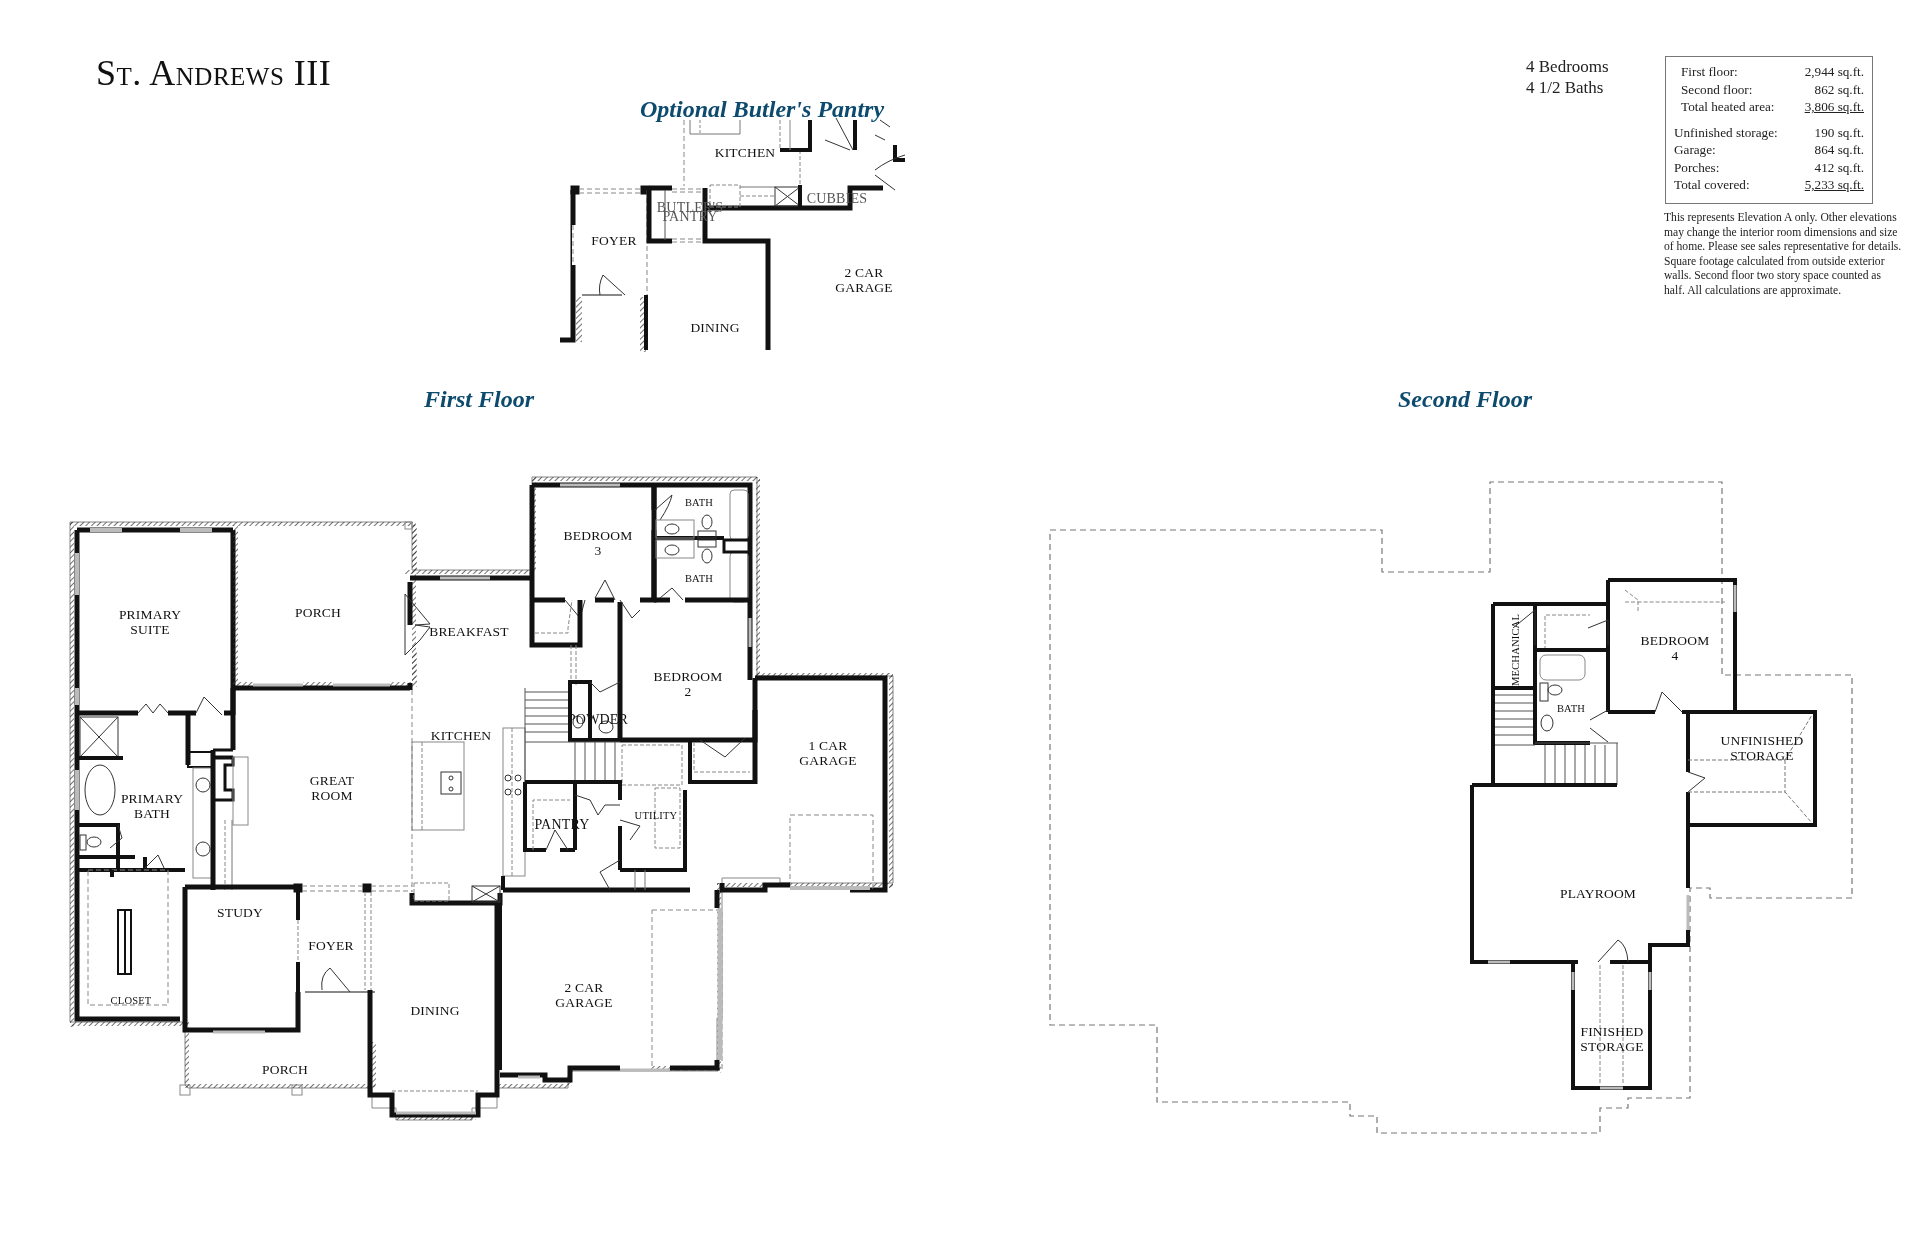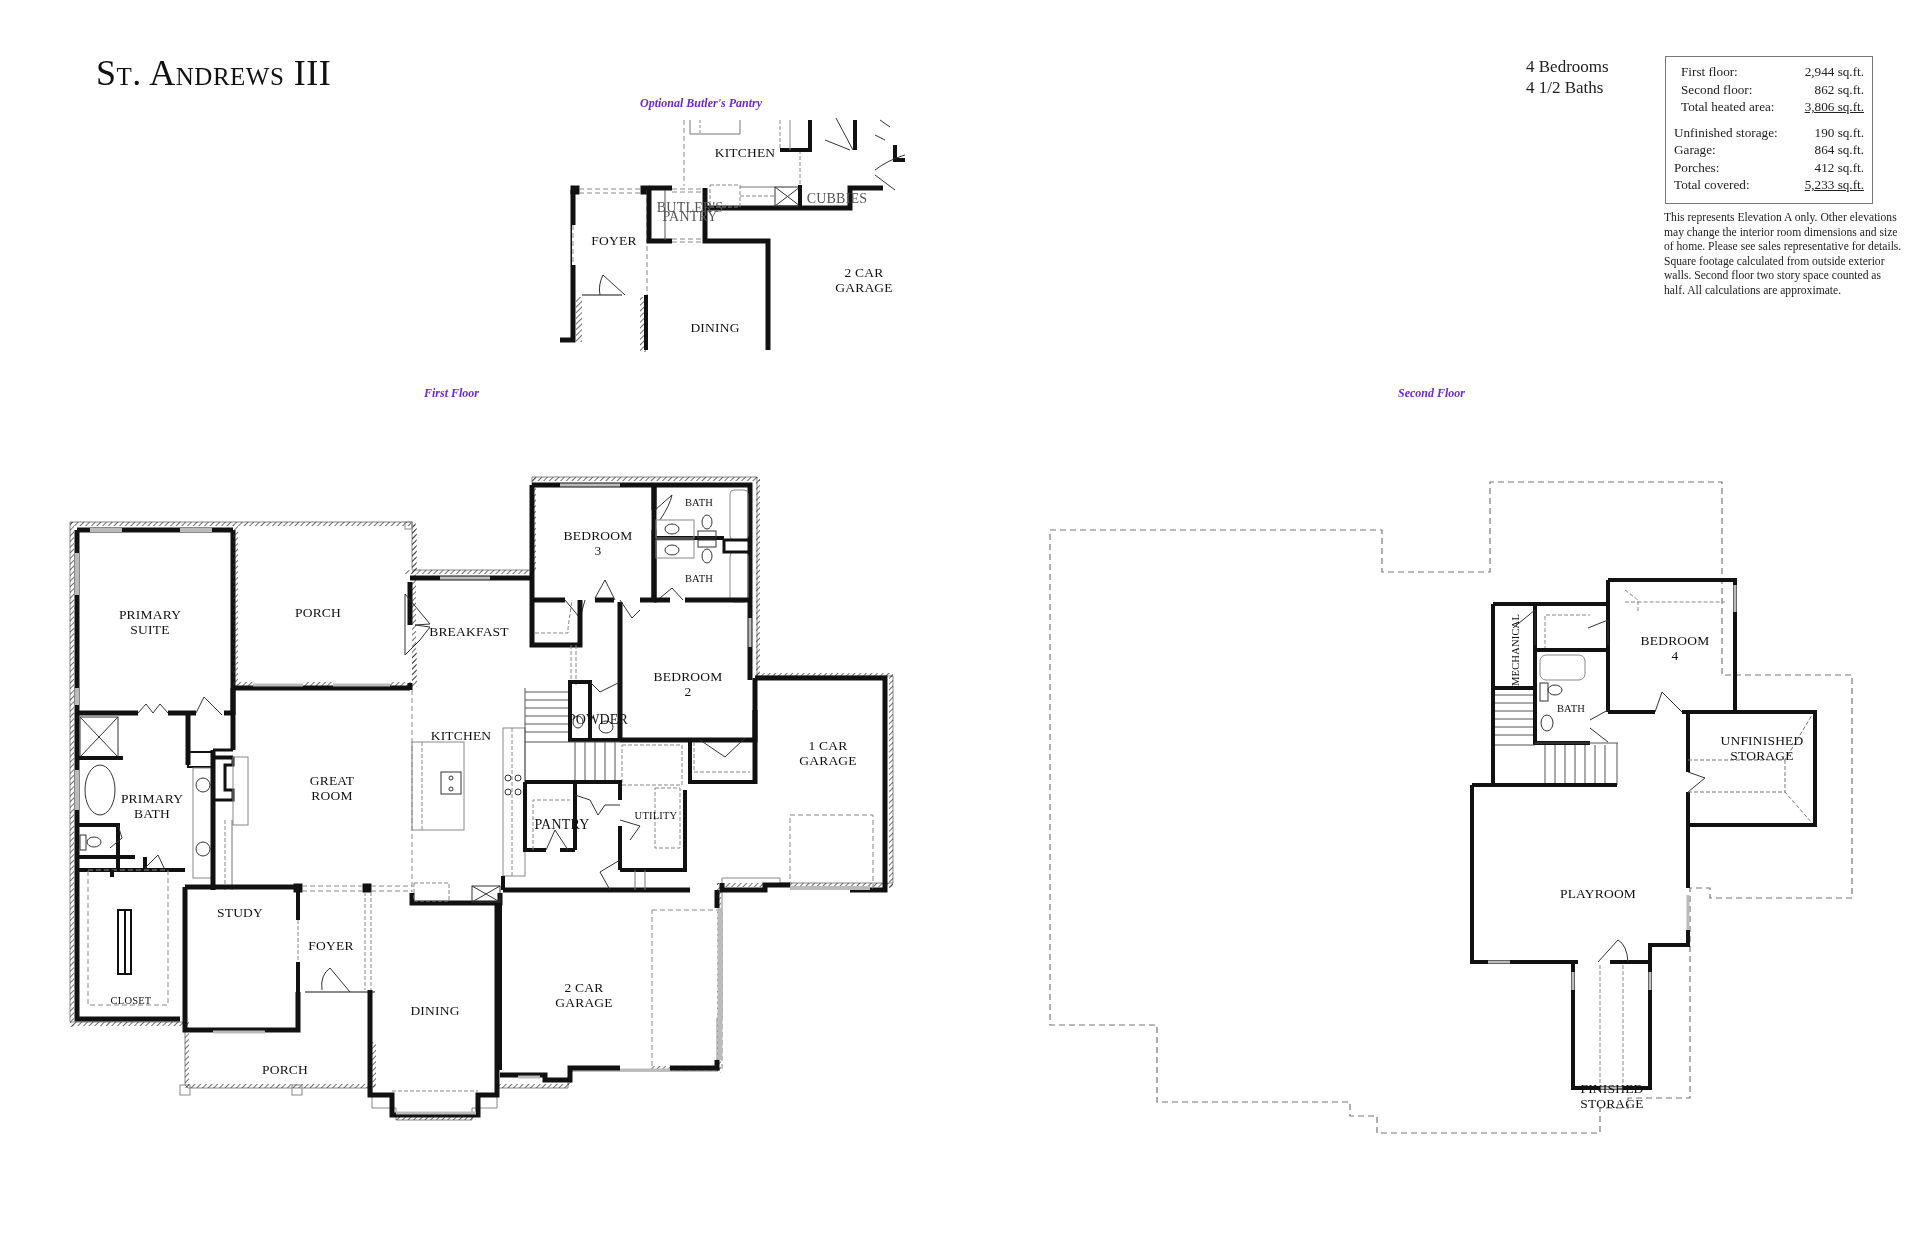--- a/index.html
+++ b/index.html
@@ -7,21 +7,21 @@
          font-family:"Liberation Serif","DejaVu Serif",serif; color:#111; }
   .abs { position:absolute; }
   .title { left:58px; top:52px; font-size:36px; letter-spacing:0.5px; font-variant:small-caps; color:#111;margin-left:38px; }
   .summary { left:1526px; top:56px; font-size:17px; line-height:21px; color:#222; }
   .specbox { left:1665px; top:56px; width:208px; height:148px; border:1.5px solid #777; box-sizing:border-box; padding:6px 8px 4px 8px; font-size:13.2px; line-height:17.5px; color:#222; }
   .specrow { display:flex; justify-content:space-between; }
   .specrow.indent { padding-left:7px; }
   .specgap { height:8px; }
   .u { text-decoration:underline; }
   .disclaimer { left:1664px; top:211px; width:240px; font-size:11.6px; line-height:14.5px; color:#222; }
-  .section-title { font-style:italic; font-size:12px; font-weight:bold; color:#6d28d9; }
+  .section-title { font-style:italic; font-size:24px; font-weight:bold; color:#0c4a6e; }
   .opt-title { left:640px; top:96px; }
   .ff-title { left:424px; top:386px;text-align:center; }
   .sf-title { left:1398px; top:386px; }
   svg.plan { position:absolute; left:0; top:0; width:1920px; height:1242px; }
   .room { position:absolute; font-size:13.5px; text-align:center; line-height:15px; color:#111; transform:translate(-50%,-50%); white-space:nowrap; letter-spacing:0.2px; }
   .room.sm { font-size:10.5px; line-height:11px; }
   .room.xs { font-size:14px; line-height:9px; color:#555; }
   .room.vert { transform:translate(-50%,-50%) rotate(-90deg); font-size:10.5px; }
 </style>
 </head>
@@ -483,16 +483,16 @@
 <div class="room" style="left:1675px;top:648px">
     <div>BEDROOM</div>
     <div>4</div>
   </div>
 <div class="room sm" style="left:1571px;top:708px">BATH</div>
 <div class="room" style="left:1762px;top:748px">
     <div>UNFINISHED</div>
     <div>STORAGE</div>
   </div>
 <div class="room" style="left:1598px;top:893px">PLAYROOM</div>
-<div class="room" style="left:1612px;top:1096px">
+<div class="room" style="left:1612px;top:1039px">
     <div>FINISHED</div>
     <div>STORAGE</div>
   </div>
 
 </body></html>

